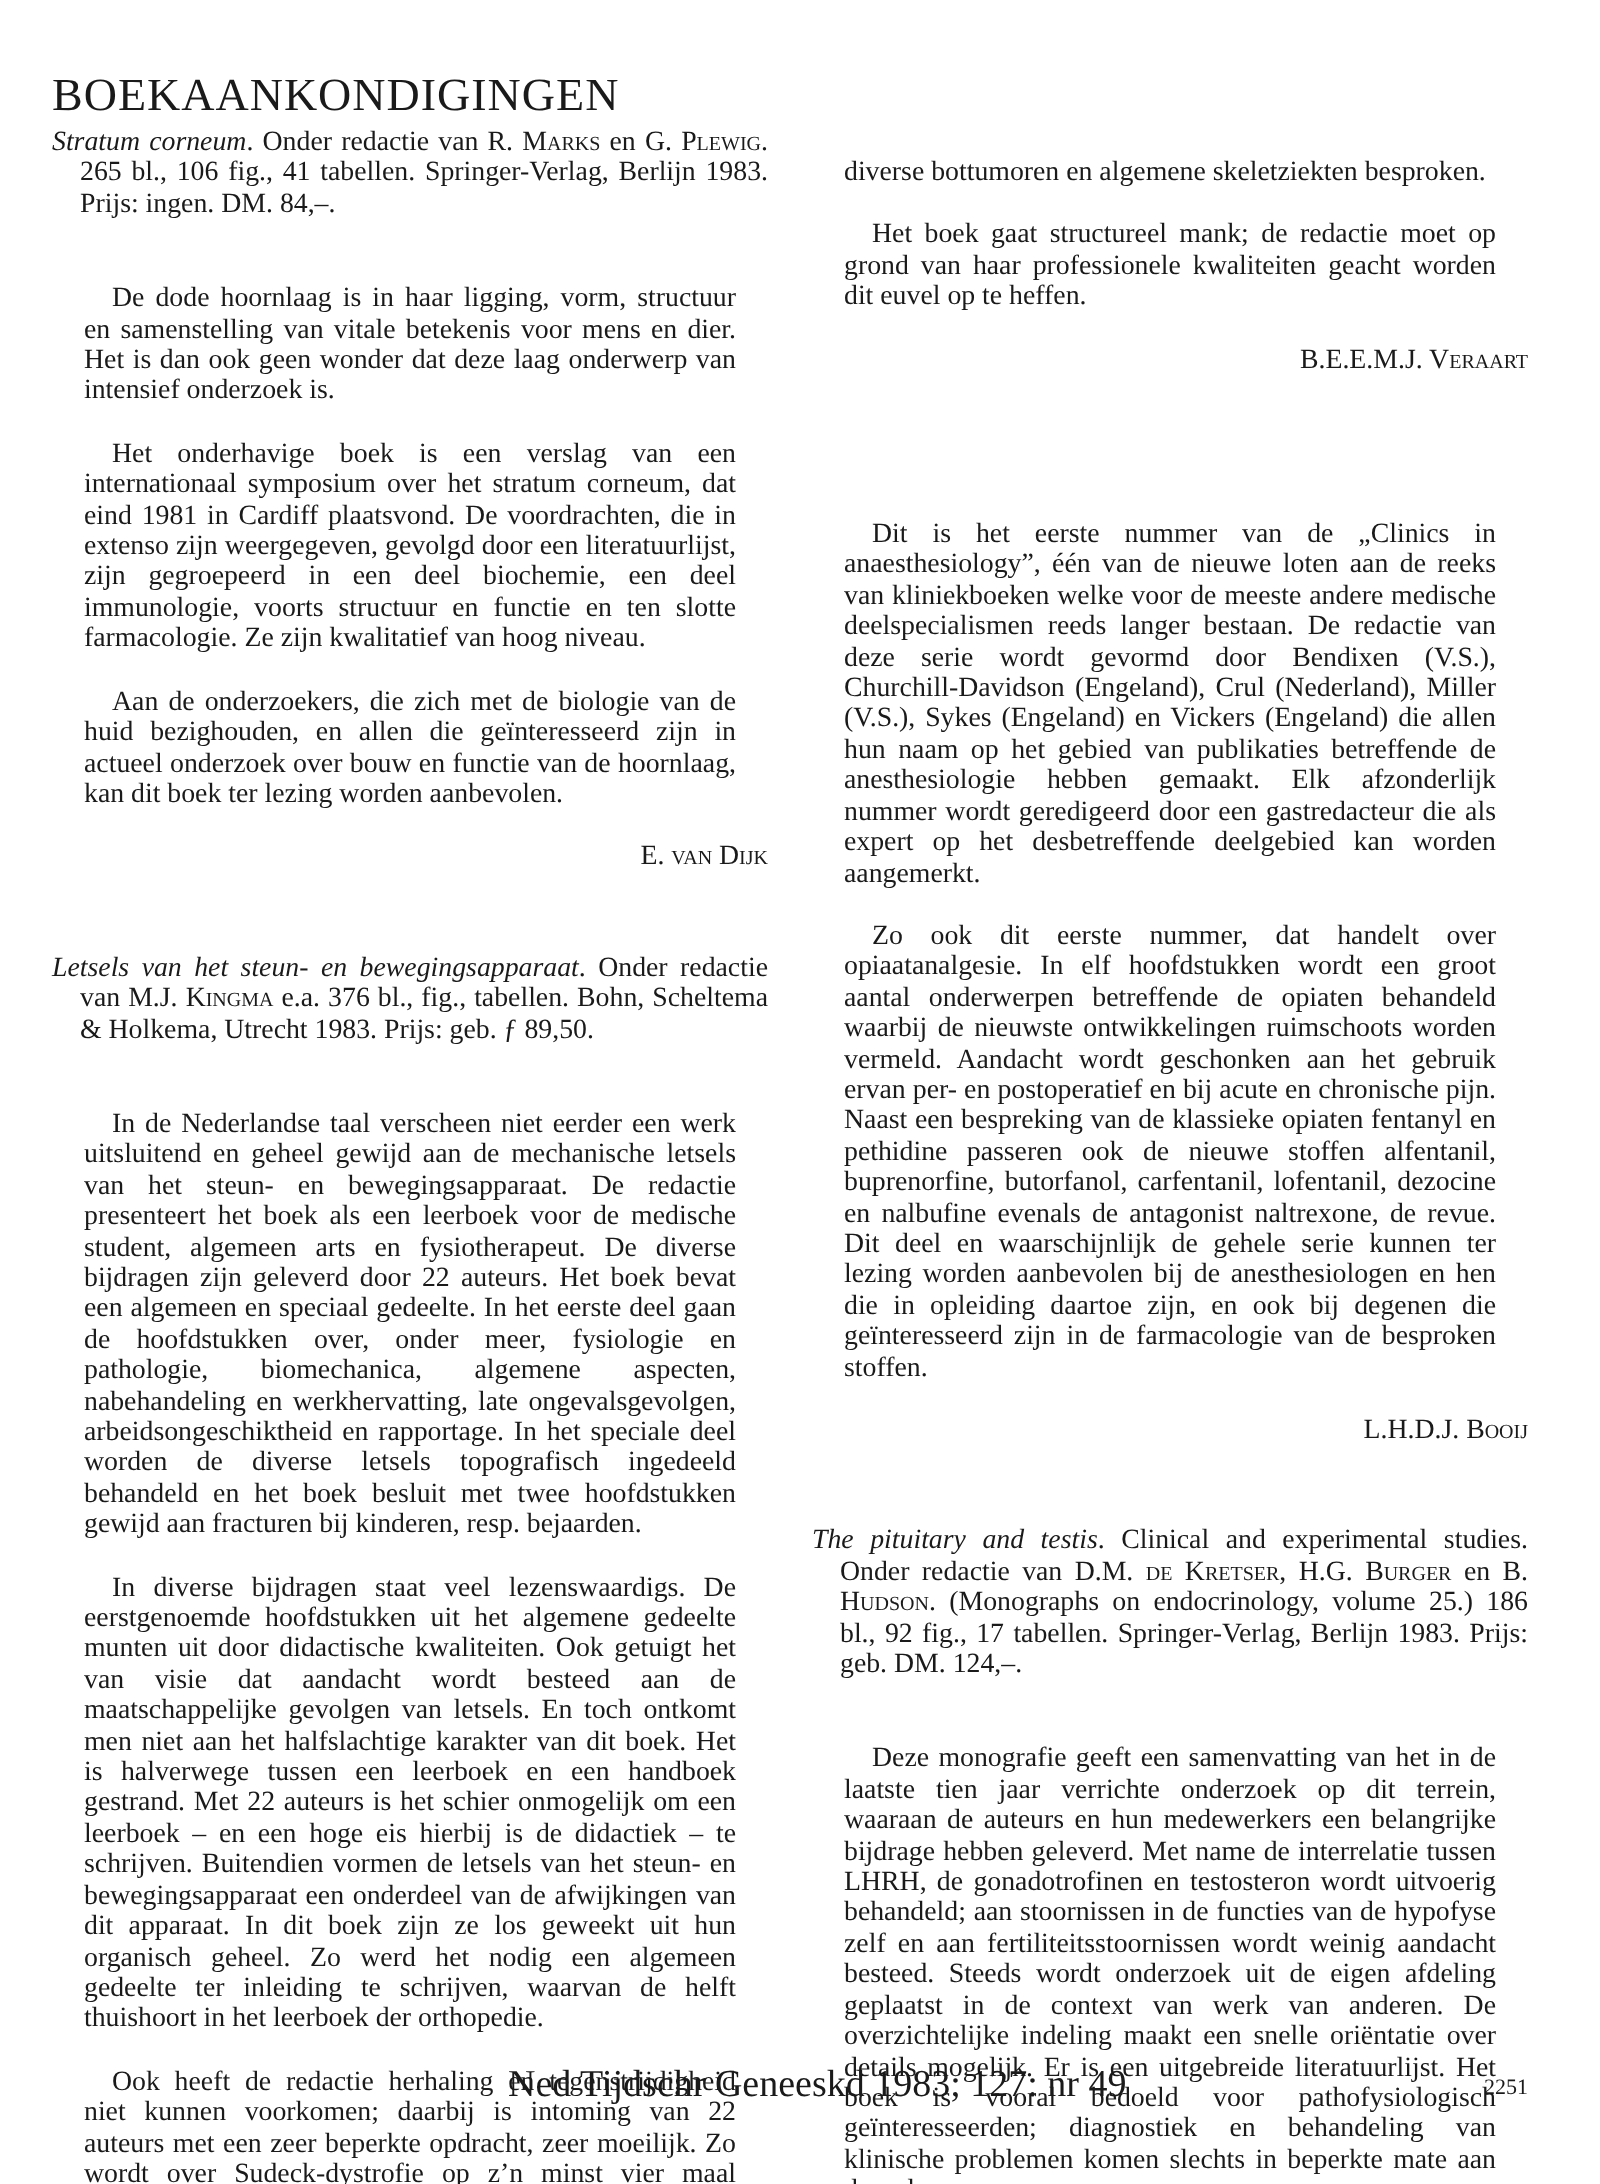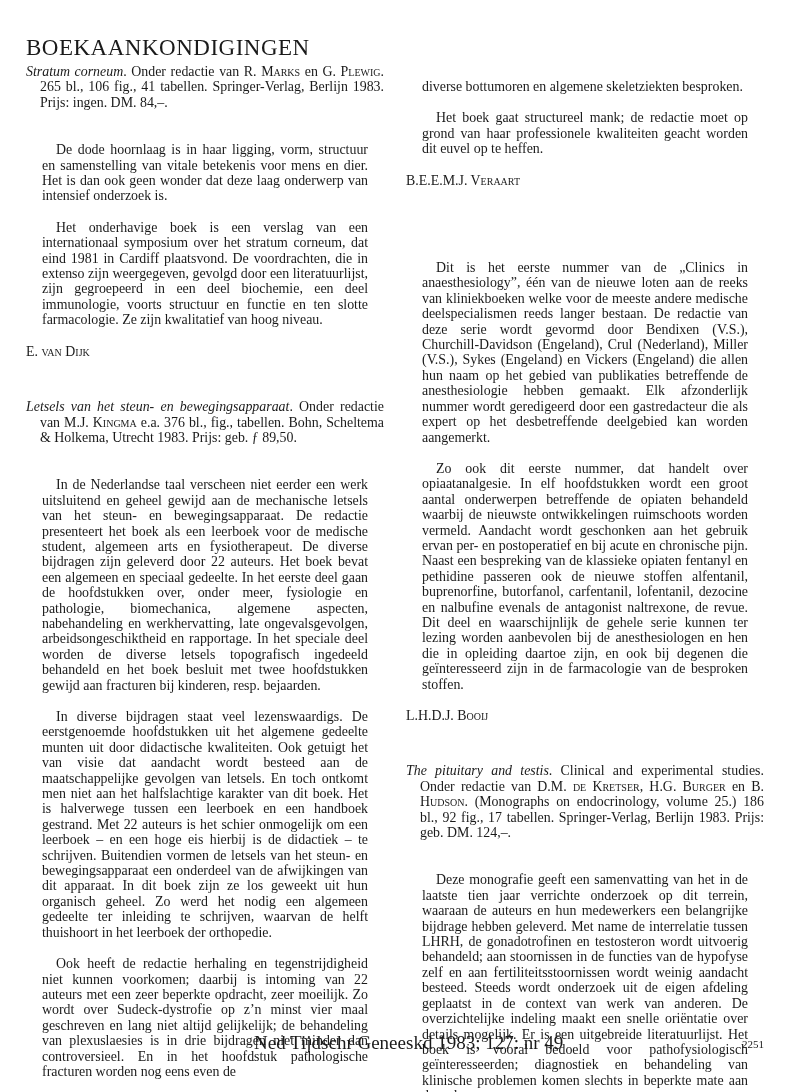--- a/index.html
+++ b/index.html
@@ -22,21 +22,21 @@
     margin: 0; padding-left: 14px; text-indent: -14px;
     text-align: justify;
   }
   .citation .title { font-style: italic; font-family: Liberation Serif, serif; }
   .sc { font-variant: small-caps; }
   .para {
     margin: 16px; text-indent: 14px; text-align: justify; hyphens: manual;
   }
   .gap-after-citation { height: 16px; }
   .signature {
-    margin: 14px 0 0 0; font-variant: small-caps;
+    text-align: right; margin: 14px 0 0 0; font-variant: small-caps;
   }
   .gap-after-signature { height: 40px; }
   .footer-journal {
     position: absolute; left: 254px; top: 1032px; font-size: 19px;
   }
   .footer-page {
     position: absolute; left: 742px; top: 1038px; font-size: 11px;
   }
 </style>
 </head>
@@ -44,20 +44,21 @@
 
 <h1 class="page-title">BOEKAANKONDIGINGEN</h1>
 
 <div class="col col-left">
 
   <section>
     <p class="citation"><span class="title">Stratum corneum</span><span>. Onder redactie van R. </span><span class="sc">Marks</span><span> en G. </span><span class="sc">Plewig</span><span>. 265 bl., 106 fig., 41 tabellen. Springer-Verlag, Berlijn 1983. Prijs: ingen. DM. 84,–.</span></p>
     <div class="gap-after-citation"></div>
     <p class="para">De dode hoornlaag is in haar ligging, vorm, structuur en samenstelling van vitale betekenis voor mens en dier. Het is dan ook geen wonder dat deze laag onderwerp van intensief onderzoek is.</p>
     <p class="para">Het onderhavige boek is een verslag van een internationaal symposium over het stratum corneum, dat eind 1981 in Cardiff plaatsvond. De voordrachten, die in extenso zijn weergegeven, gevolgd door een literatuurlijst, zijn gegroepeerd in een deel biochemie, een deel immunologie, voorts structuur en functie en ten slotte farmacologie. Ze zijn kwalitatief van hoog niveau.</p>
+    <p class="para">Aan de onderzoekers, die zich met de biologie van de huid bezighouden, en allen die geïnteresseerd zijn in actueel onderzoek over bouw en functie van de hoornlaag, kan dit boek ter lezing worden aanbevolen.</p>
     <p class="signature">E. van Dijk</p>
   </section>
 
   <div class="gap-after-signature"></div>
 
   <section>
     <p class="citation"><span class="title">Letsels van het steun- en bewegingsapparaat</span><span>. Onder redactie van M.J. </span><span class="sc">Kingma</span><span> e.a. 376 bl., fig., tabellen. Bohn, Scheltema &amp; Holkema, Utrecht 1983. Prijs: geb. ƒ 89,50.</span></p>
     <div class="gap-after-citation"></div>
     <p class="para">In de Nederlandse taal verscheen niet eerder een werk uitsluitend en geheel gewijd aan de mechanische letsels van het steun- en bewegingsapparaat. De redactie presenteert het boek als een leerboek voor de medische student, algemeen arts en fysiotherapeut. De diverse bijdragen zijn geleverd door 22 auteurs. Het boek bevat een algemeen en speciaal gedeelte. In het eerste deel gaan de hoofdstukken over, onder meer, fysiologie en pathologie, biomechanica, algemene aspecten, nabehandeling en werkhervatting, late ongevalsgevolgen, arbeidsongeschiktheid en rapportage. In het speciale deel worden de diverse letsels topografisch ingedeeld behandeld en het boek besluit met twee hoofdstukken gewijd aan fracturen bij kinderen, resp. bejaarden.</p>
     <p class="para">In diverse bijdragen staat veel lezenswaardigs. De eerstgenoemde hoofdstukken uit het algemene gedeelte munten uit door didactische kwaliteiten. Ook getuigt het van visie dat aandacht wordt besteed aan de maatschappelijke gevolgen van letsels. En toch ontkomt men niet aan het halfslachtige karakter van dit boek. Het is halverwege tussen een leerboek en een handboek gestrand. Met 22 auteurs is het schier onmogelijk om een leerboek – en een hoge eis hierbij is de didactiek – te schrijven. Buitendien vormen de letsels van het steun- en bewegingsapparaat een onderdeel van de afwijkingen van dit apparaat. In dit boek zijn ze los geweekt uit hun organisch geheel. Zo werd het nodig een algemeen gedeelte ter inleiding te schrijven, waarvan de helft thuishoort in het leerboek der orthopedie.</p>

